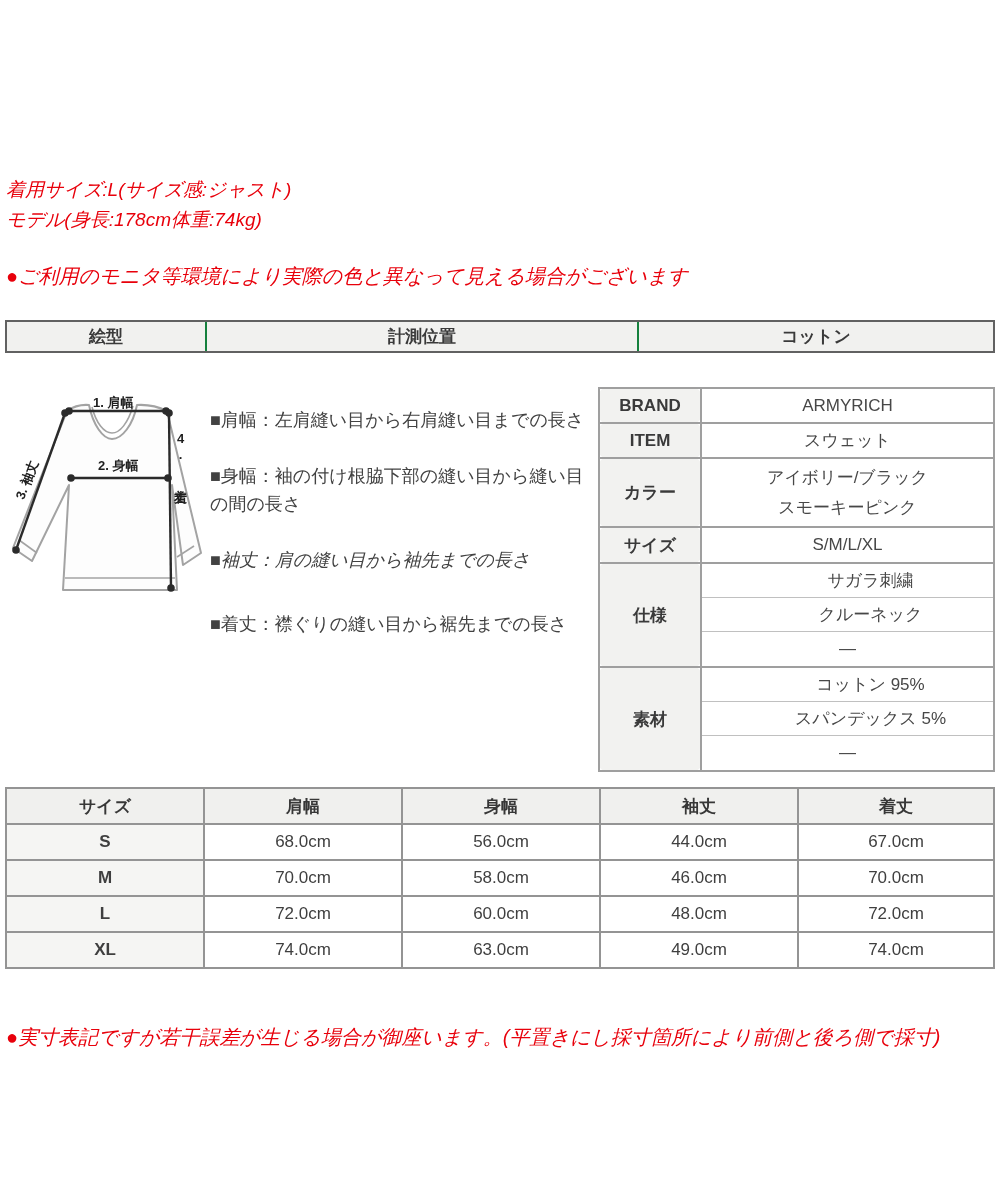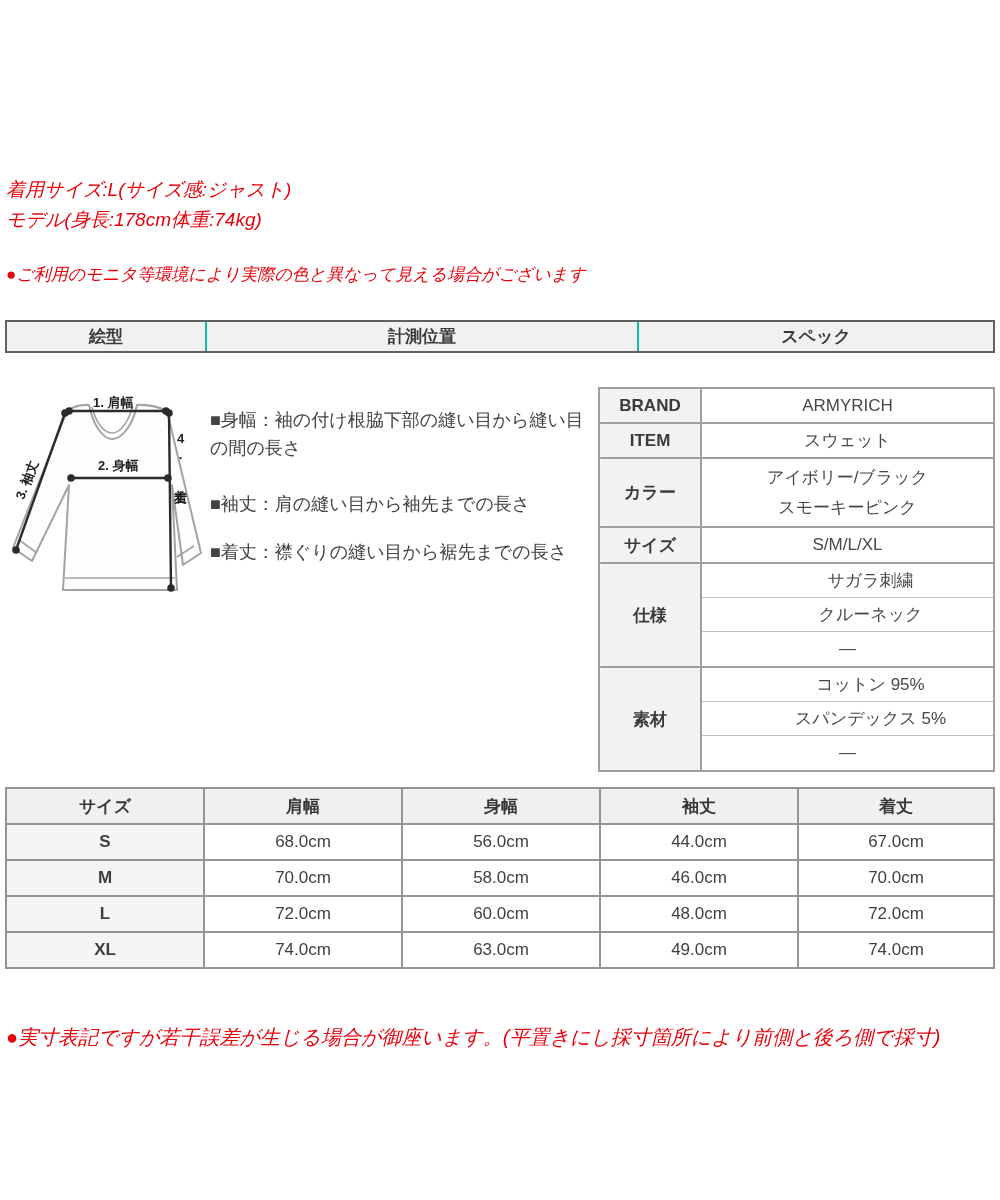--- a/index.html
+++ b/index.html
@@ -3,50 +3,50 @@
 <meta charset="utf-8">
 <style>
   html,body{margin:0;padding:0;background:#fff;}
   .page{
     position:relative;width:1000px;height:1200px;background:#ffffff;overflow:hidden;
     font-family:"Liberation Sans","DejaVu Sans",sans-serif;color:#3f3f3f;
   }
   
   .red{color:#e8000b;font-style:italic;}
   .wear-info{position:absolute;left:6px;top:175px;font-size:19px;line-height:30px;}
-  .note-top{position:absolute;left:6px;top:263px;font-size:17px;}
+  .note-top{position:absolute;left:6px;top:263px;font-size:20px;}
   .note-bottom{position:absolute;left:6px;top:992px;font-size:20px;letter-spacing:0;margin-top:32px;}
 
   
   .header-bar{
     position:absolute;left:5px;top:320px;width:990px;height:33px;box-sizing:border-box;
     display:flex;background:#f1f1ef;border:2px solid #616161;
   }
   .header-cell{
     display:flex;align-items:center;justify-content:center;
     font-size:17px;font-weight:bold;color:#3a3a3a;box-sizing:border-box;
-    border-right:2px solid #14b8a6;
+    border-right:2px solid #15803d;
   }
   .header-cell.c1{width:200px;}
   .header-cell.c2{width:432px;}
   .header-cell.c3{flex:1;border-right:none;}
 
   
   .diagram{position:absolute;left:5px;top:393px;width:200px;height:212px;}
   .diagram svg{position:absolute;left:0;top:0;}
   .dlabel{position:absolute;font-size:13px;font-weight:bold;color:#1f1f1f;white-space:nowrap;}
   .dlabel.shoulder{left:88px;top:1px;}
   .dlabel.bodywidth{left:93px;top:64px;}
   .dlabel.sleeve{left:2px;top:78px;transform:rotate(-69deg);transform-origin:center;}
   .dlabel.length{left:166px;top:38px;writing-mode:vertical-rl;text-orientation:upright;letter-spacing:1px;}
 
   
   .measure-desc{position:absolute;left:210px;top:398px;width:385px;font-size:18px;color:#424242;}
   .measure-item{line-height:28px;margin:8px 0 28px 0;}
-  .measure-item.m3{margin-bottom:20px;}
+  .measure-item.m3{margin-bottom:36px;font-style:italic;}
 
   
   .spec{
     position:absolute;left:598px;top:387px;width:397px;box-sizing:border-box;
     border-collapse:collapse;background:#ffffff;font-size:17px;
   }
   .spec th,.spec td{border:2px solid #9f9f9f;padding:0;text-align:center;vertical-align:middle;color:#474747;}
   .spec th{background:#f2f2f0;font-weight:bold;color:#3a3a3a;width:100px;border-radius:7px;}
   .spec tr.h33 td,.spec tr.h33 th{height:33px;}
   .spec tr.h34 td{height:34px;}
@@ -75,21 +75,21 @@
   <div class="wear-info red">
     <div>着用サイズ:L(サイズ感:ジャスト)</div>
     <div>モデル(身長:178cm体重:74kg)</div>
   </div>
 
   <div class="note-top red">●ご利用のモニタ等環境により実際の色と異なって見える場合がございます</div>
 
   <div class="header-bar">
     <div class="header-cell c1">絵型</div>
     <div class="header-cell c2">計測位置</div>
-    <div class="header-cell c3">スペック</div>
+    <div class="header-cell c3">コットン</div>
   </div>
 
   <div class="diagram">
     <svg width="200" height="212" viewBox="0 0 200 212">
 
       <path d="M 62,18 Q 72,11 84,12 C 88,32 98,46 107,46 C 117,46 128,32 132,12 Q 148,11 162,18
            L 196,160 L 178,172 L 167,92 L 172,197 L 58,197 L 64,92 L 27,168 L 8,155 Z" fill="#fdfdfd" stroke="#a3a3a3" stroke-width="2" stroke-linejoin="round"></path>
 
       <path d="M 87,14 C 91,30 99,40 107,40 C 115,40 123,30 128,13" fill="none" stroke="#a3a3a3" stroke-width="1.6"></path>
 
@@ -113,20 +113,21 @@
         <circle cx="166" cy="195" r="2.6"></circle>
       </g>
     </svg>
     <div class="dlabel shoulder">1. 肩幅</div>
     <div class="dlabel bodywidth">2. 身幅</div>
     <div class="dlabel sleeve">3. 袖丈</div>
     <div class="dlabel length">4. 着丈</div>
   </div>
 
   <div class="measure-desc">
+    <div class="measure-item">■肩幅：左肩縫い目から右肩縫い目までの長さ</div>
     <div class="measure-item">■身幅：袖の付け根脇下部の縫い目から縫い目の間の長さ</div>
     <div class="measure-item m3">■袖丈：肩の縫い目から袖先までの長さ</div>
     <div class="measure-item">■着丈：襟ぐりの縫い目から裾先までの長さ</div>
   </div>
 
   <table class="spec">
     <tbody>
       <tr class="h33">
         <th>BRAND</th>
         <td>ARMYRICH</td>

